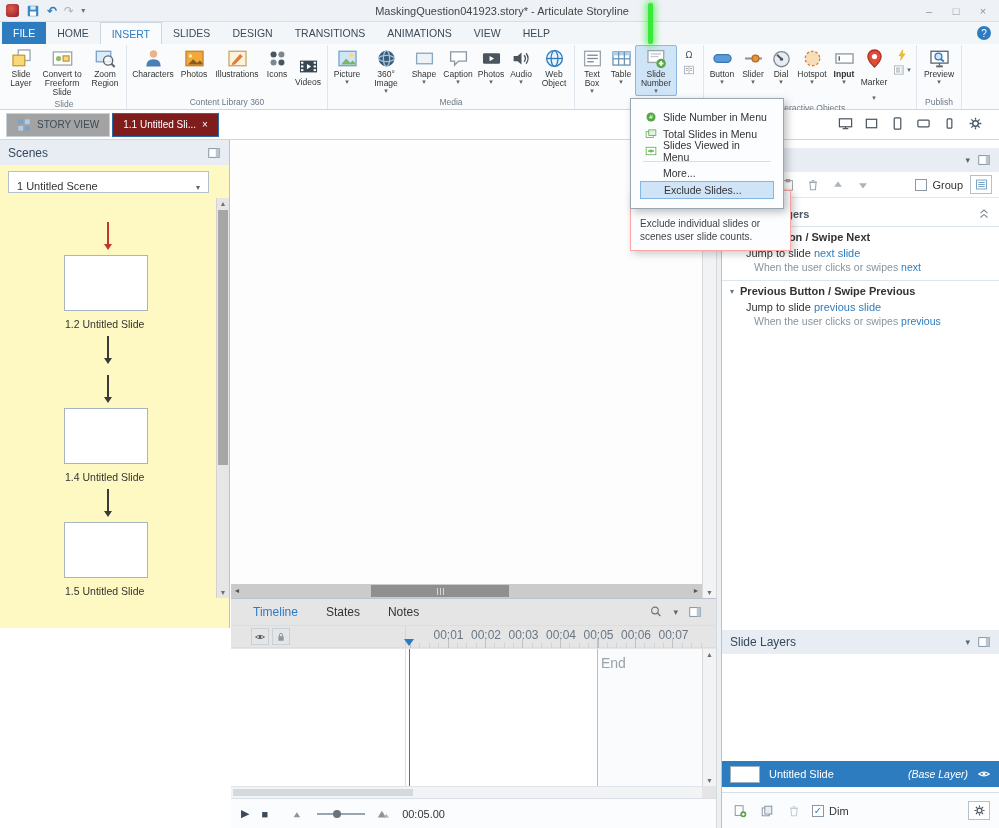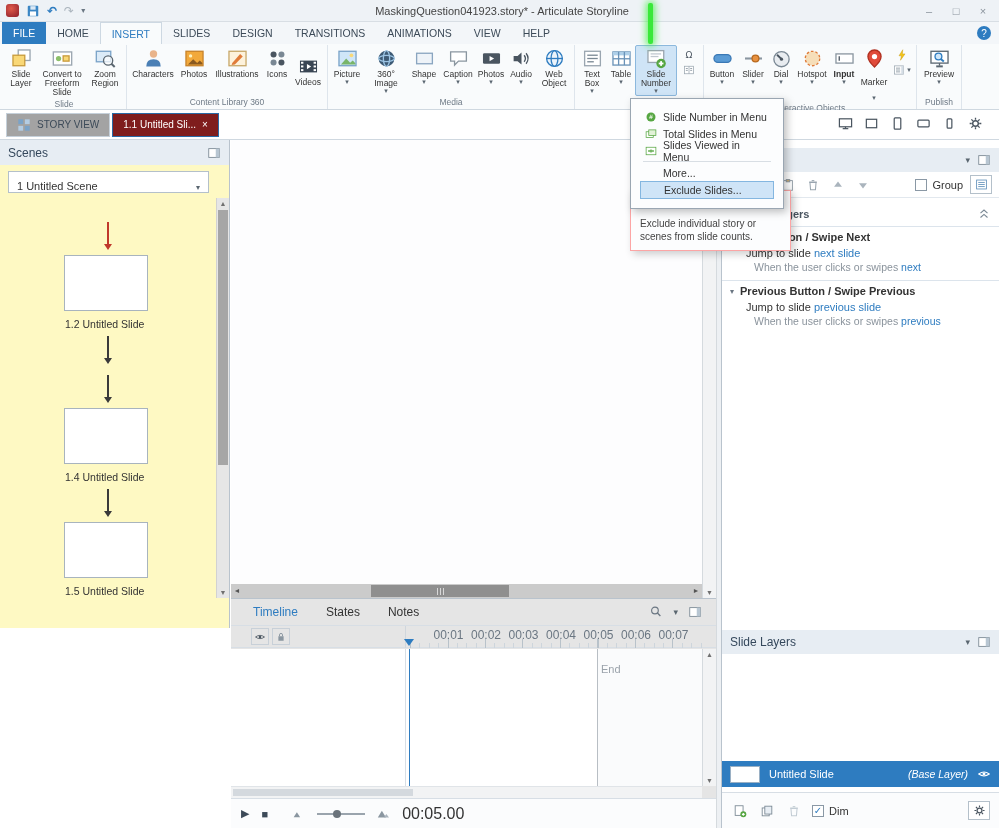--- a/index.html
+++ b/index.html
@@ -89,30 +89,30 @@
 .tl-ruler{position:absolute;left:174px;right:14px;top:0;height:22px;border-left:1px solid #d0d6dc;
  background-image:repeating-linear-gradient(to right,#b8c2ca 0,#b8c2ca 1px,transparent 1px,transparent 37.5px),repeating-linear-gradient(to right,#cdd5dc 0,#cdd5dc 1px,transparent 1px,transparent 9.375px);
  background-size:100% 9px,100% 5px;background-position:4px bottom,4px bottom;background-repeat:no-repeat}
 .tick{position:absolute;top:2px;width:28px;text-align:center;font-size:12px;color:#6a7682}
 .ph-tri{position:absolute;left:173px;top:13px;width:0;height:0;border-left:5px solid transparent;border-right:5px solid transparent;border-top:7px solid #2e7cc0}
 .tl-body{position:absolute;left:0;top:50px;right:14px;bottom:42px;background:#fff}
 .tl-divider{position:absolute;left:174px;top:0;bottom:0;width:1px;background:#d7dee5}
 .after-end{position:absolute;left:366px;right:0;top:0;bottom:0;background:#fafbfc}
 .ph-line{position:absolute;left:178px;top:0;bottom:0;width:1px;background:#2e7cc0}
 .end-line{position:absolute;left:366px;top:0;bottom:0;width:1px;background:#b8bec4}
-.end-label{position:absolute;left:370px;top:14px;font-size:11px;color:#9aa2aa}
+.end-label{position:absolute;left:370px;top:6px;font-size:14px;color:#9aa2aa}
 .tl-vscroll{position:absolute;right:0;top:50px;bottom:42px;width:14px;background:#f2f3f4;border-left:1px solid #d5dade}
 .tl-hscroll{position:absolute;left:0;right:14px;bottom:30px;height:12px;background:#f2f3f4;border-top:1px solid #e0e4e8}
 .tl-hthumb{position:absolute;left:2px;top:2px;bottom:2px;width:180px;background:#d4d9de}
 .tl-controls{position:absolute;left:0;right:0;bottom:0;height:30px;border-top:1px solid #d7dee5;background:#fbfcfd;display:flex;align-items:center;padding-left:10px;gap:12px}
 .ctrl{color:#3c4a58;font-size:11px}
 .zoom-slider{position:relative;width:48px;height:14px}
 .zs-track{position:absolute;left:0;right:0;top:6px;height:2px;background:#9aa4ad}
 .zs-handle{position:absolute;left:16px;top:3px;width:8px;height:8px;border-radius:50%;background:#6a737b}
-.tl-time{font-size:16px;color:#333}
+.tl-time{font-size:11px;color:#333}
 .zctl svg{width:13px;height:13px}
 
 
 .splitter{position:absolute;left:716px;top:140px;width:6px;height:688px;background:#edf0f3;border-left:1px solid #d5dade;border-right:1px solid #b9c3cd}
 .right-panel{position:absolute;left:722px;top:140px;width:277px;height:688px;background:#fff}
 .trg-hdr{height:24px;background:#e7edf3;display:flex;align-items:center;gap:7px;padding:0 8px;color:#35485c;font-size:12px}
 .trg-hdr.first{margin-top:8px}
 .trg-toolbar{height:26px;display:flex;align-items:center;gap:7px;padding:0 7px;border-bottom:1px solid #e2e8ee}
 .tbtn{width:18px;height:18px;display:flex;align-items:center;justify-content:center}
 .tbtn svg{width:14px;height:14px}
@@ -929,16 +929,16 @@
         <span class="mi"></span>
         <span>More...</span>
       </div>
       <div class="sn-item selected">
         <span class="mi"></span>
         <span>Exclude Slides...</span>
       </div>
     </div>
   <div class="sn-tooltip">
     <div class="snt-title">Exclude Slides</div>
-    <div class="snt-body">Exclude individual story or scenes from slide counts.</div>
+    <div class="snt-body">Exclude individual slides or scenes user slide counts.</div>
   </div>
 
 </div>
 
 </body></html>

